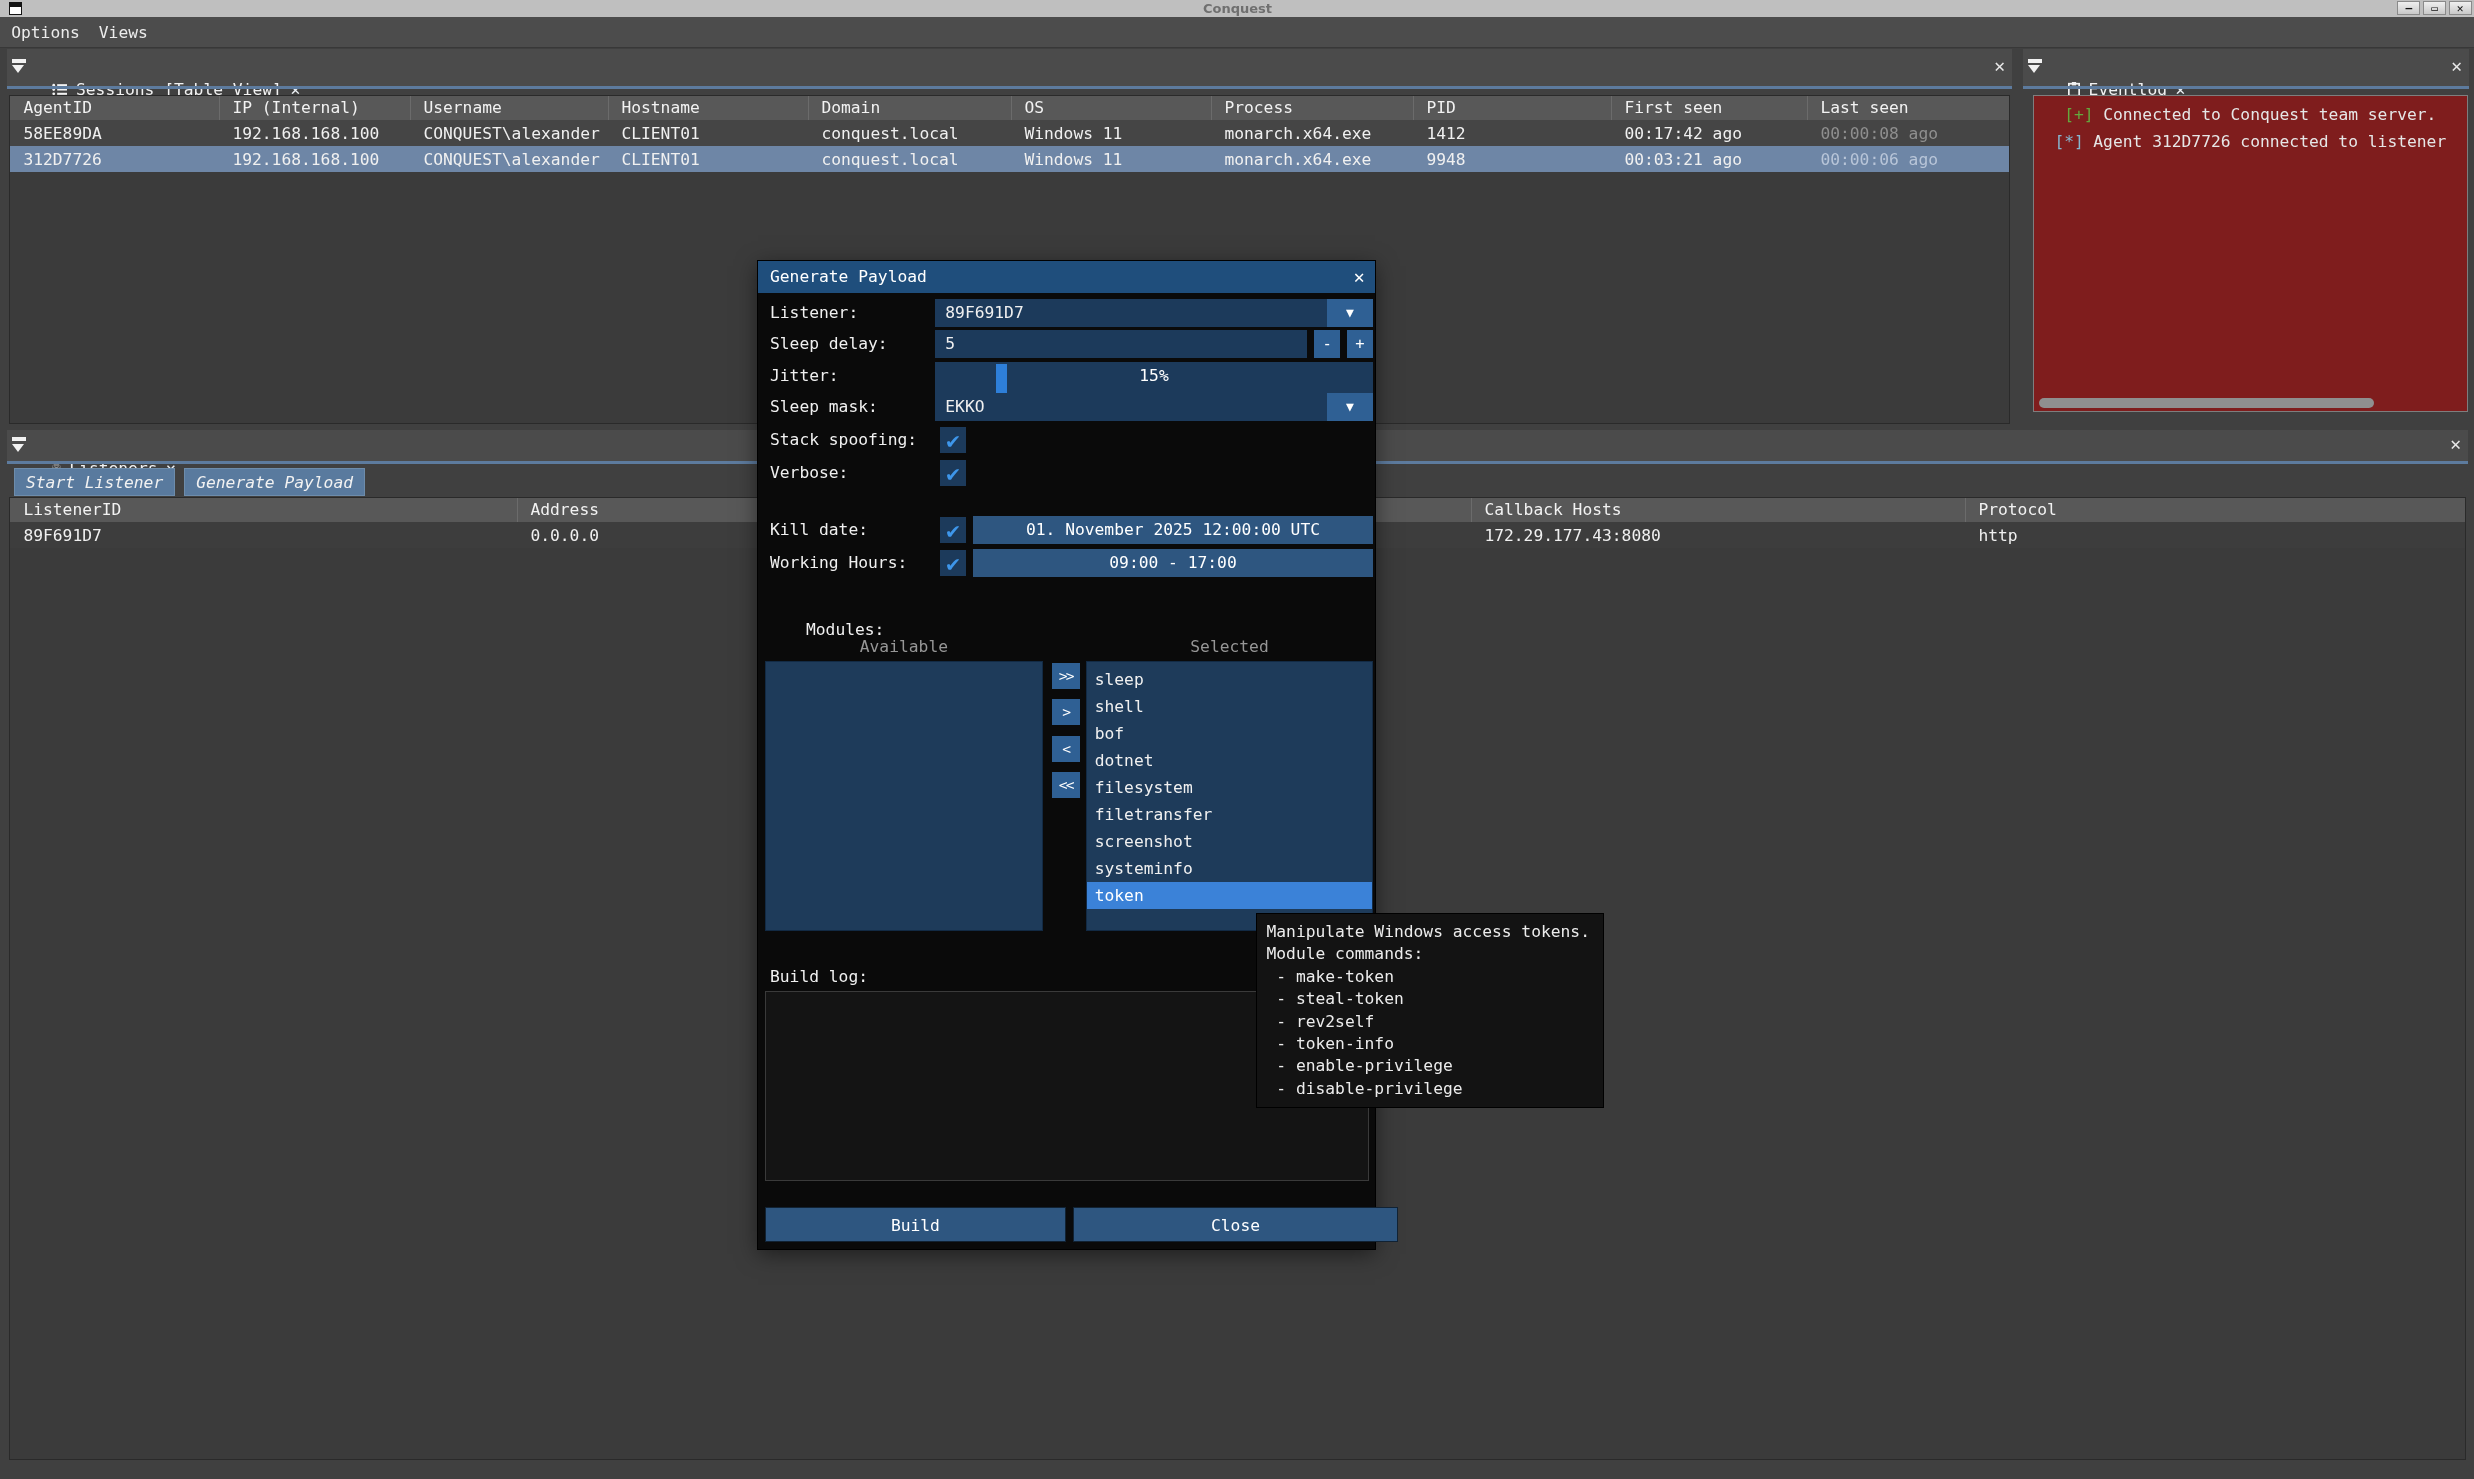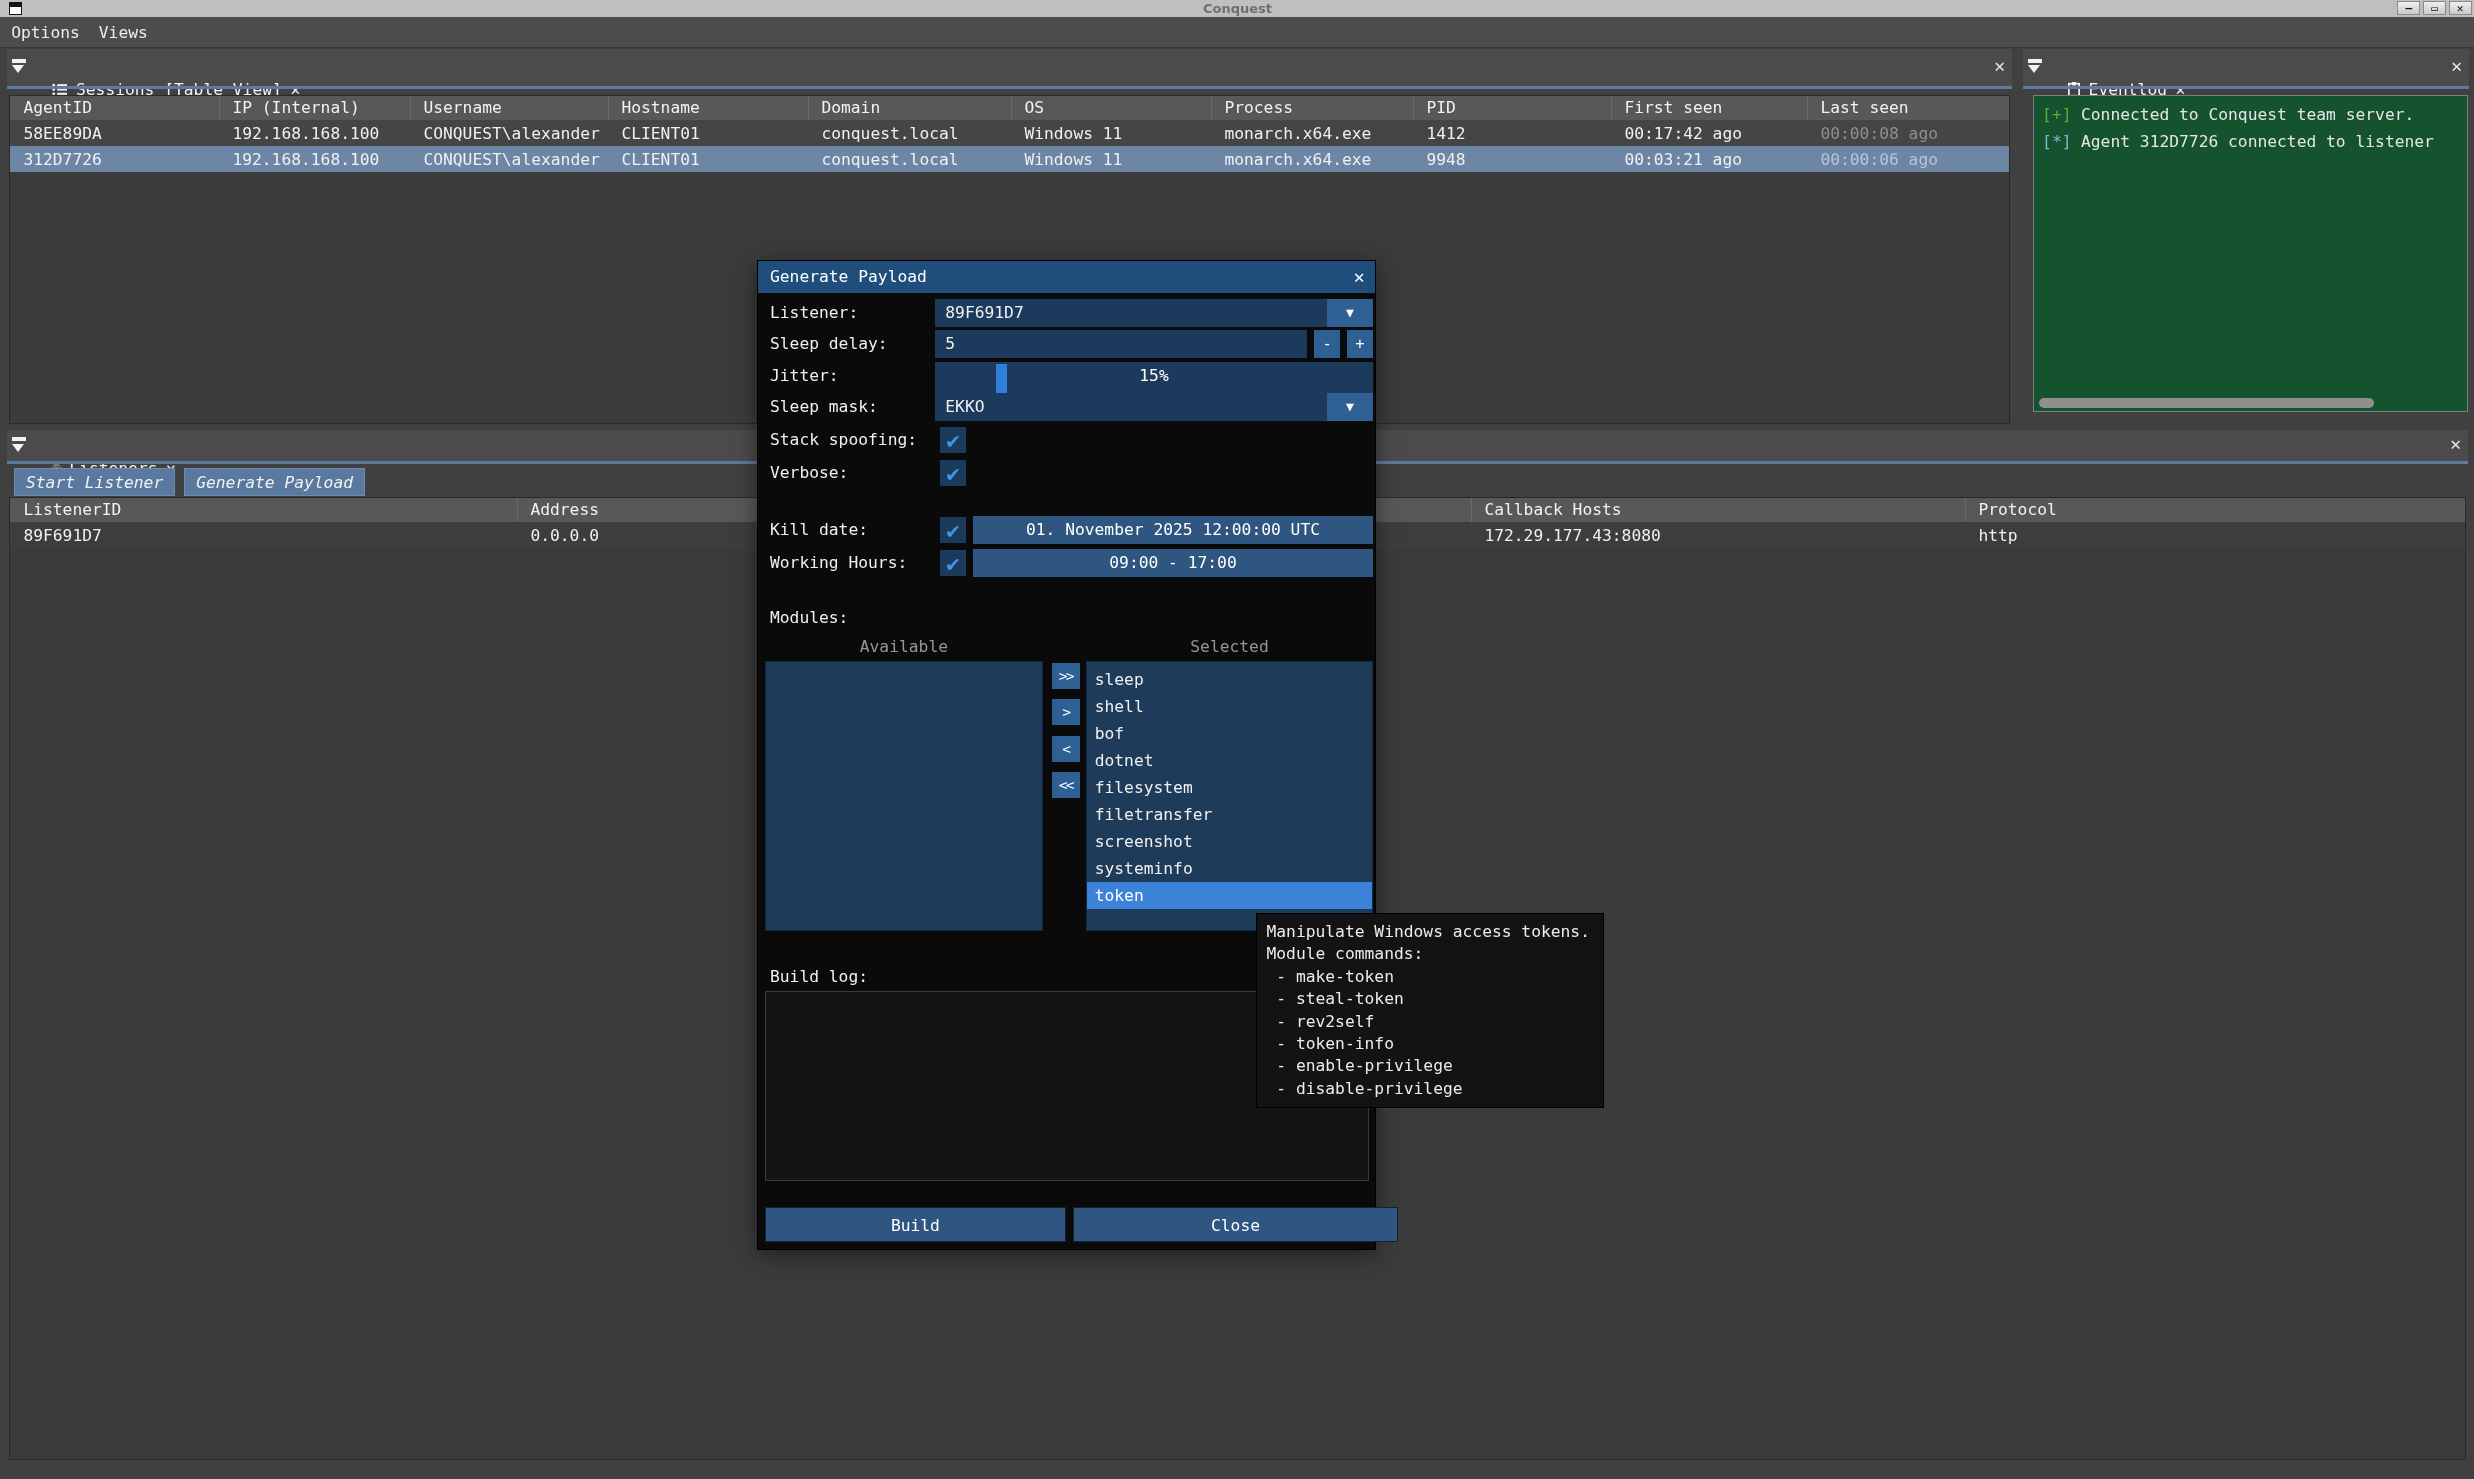--- a/index.html
+++ b/index.html
@@ -59,22 +59,22 @@
   .listeners-rows .trow { background:#3d3d3d; }
 
   
   #sessions-panel  { left:6.9px;    top:49px;  width:2005px; height:377px; }
   #sessions-table  { left:1.7px; right:1.7px; top:46px; bottom:1.7px; }
   #eventlog-panel  { left:2023px; top:49px;  width:446px;  height:377px; }
   #listeners-panel { left:6.9px;    top:430px; width:2461px; height:1037px; }
   #listeners-table { left:1.7px; right:1.7px; top:67px; bottom:6.9px; }
 
   
-  .eventlog-box { position:absolute; left:9.5px; right:0.9px; top:46px; bottom:13.8px; background:#14532d;
-                  border:0.9px solid #7e7e7e; padding:5.2px 8.6px; }
+  .eventlog-box { position:absolute; left:9.5px; right:0.9px; top:46px; bottom:13.8px; background:#7f1d1d;
+                  border:0.9px solid #7e7e7e; padding:5.2px 8.6px;text-align:center; }
   .ev-line { line-height:27px; white-space:nowrap; color:#e6e6e6; }
   .ev-line .tag { margin-right:9.5px; }
   .ev-scrollbar { position:absolute; left:5.2px; bottom:3.4px; width:335px; height:10.3px; border-radius:5.2px; background:#8f8f8f; }
 
   
   .listener-buttons { position:absolute; left:6.9px; top:38px; display:flex; gap:8.6px; }
   .toolbar-btn { height:27.5px; line-height:27.5px; padding:0 11.2px; background:#597a9e; color:#f2f2f2;
                  border:0.9px solid #6d8cab; white-space:nowrap;font-style:italic; }
 
   
@@ -341,21 +341,21 @@
   </div>
 
   <div class="dlg-row" style="top:288px;">
     <span class="dlg-label">Working Hours:</span>
     <div class="checkbox">
         <span class="check">✔</span>
       </div>
     <div class="wide-btn">09:00 - 17:00</div>
   </div>
 
-  <div class="dlg-static" style="top:346px;">Modules:</div>
+  <div class="dlg-static" style="top:358px;margin-left:36px;">Modules:</div>
   <div class="list-header" style="left:6.9px; width:278px; top:376px;">Available</div>
   <div class="list-header" style="left:328px; width:287px; top:376px;">Selected</div>
 
   <div class="module-list" style="left:6.9px; width:278px;">
     
   </div>
 
   <div class="transfer-col">
 
   <div class="transfer-btn">&gt;&gt;</div>

